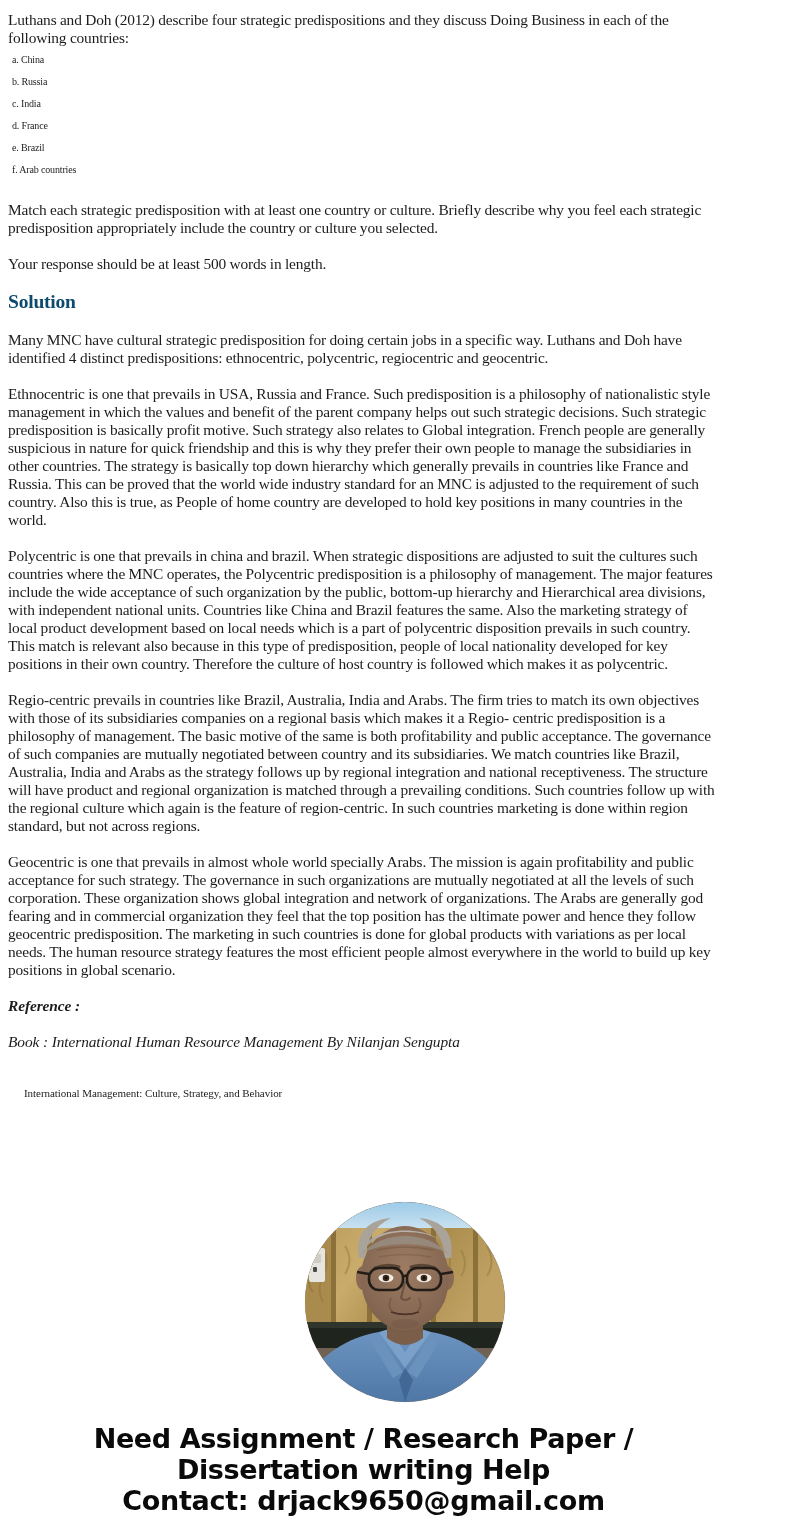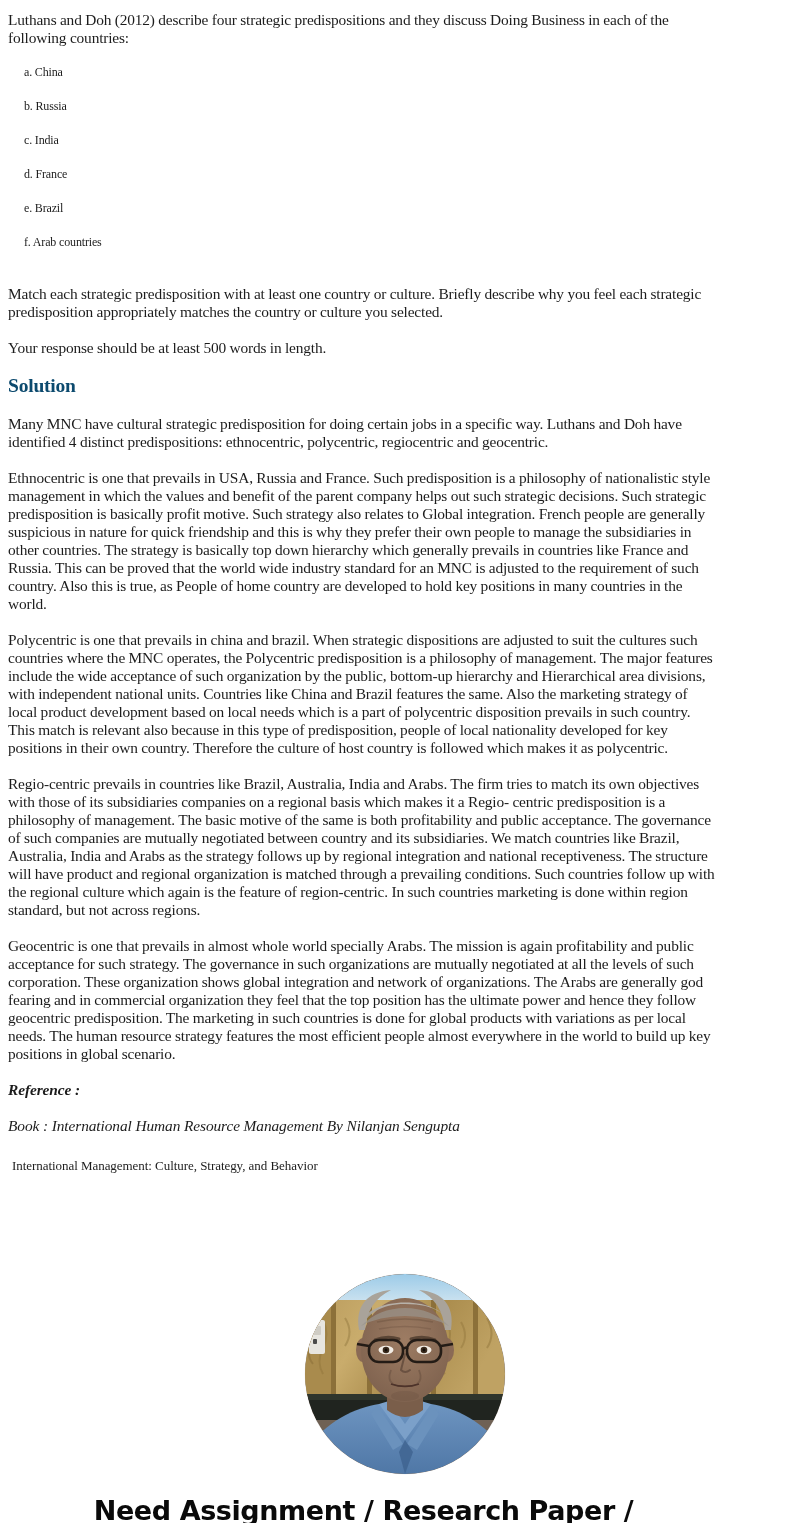--- a/index.html
+++ b/index.html
@@ -35,22 +35,22 @@
     text-align: left;
     font-size: 15.4px;
     line-height: 18px;
     letter-spacing: -0.16px;
     word-spacing: -0.2px;
   }
   .gap {
     height: 18px;
   }
   .list-line {
-    margin: 16px;
-    font-size: 12px;
+    margin: 4px;
+    font-size: 10px;
     line-height: 18px;
     letter-spacing: -0.16px;
   }
   h2.solution {
     font-family: "Liberation Serif", "DejaVu Serif", serif;
     font-size: 19.5px;
     line-height: 22px;
     font-weight: bold;
     margin: 0;
     padding: 0;
@@ -69,23 +69,23 @@
     letter-spacing: -0.1px;
   }
   .ref-book {
     font-style: italic;
     font-size: 15.4px;
     line-height: 18px;
     margin: 0;
     letter-spacing: -0.1px;
   }
   .ref-plain {
-    font-size: 13px;
+    font-size: 11px;
     line-height: 17.5px;
-    margin: 4px;
+    margin: 16px;
     letter-spacing: -0.05px;
   }
   
   .avatar-block {
     width: 794px;
     display: flex;
     justify-content: center;
     margin-top: 99px;
   }
   .avatar {
@@ -136,21 +136,21 @@
       <div class="list-line">a. China</div>
       <div class="list-line">b. Russia</div>
       <div class="list-line">c. India</div>
       <div class="list-line">d. France</div>
       <div class="list-line">e. Brazil</div>
       <div class="list-line">f. Arab countries</div>
     </div>
 
     <div class="gap"></div>
 
-    <p class="para">Match each strategic predisposition with at least one country or culture. Briefly describe why you feel each strategic predisposition appropriately matches the country or culture you selected.</p>
+    <p class="para">Match each strategic predisposition with at least one country or culture. Briefly describe why you feel each strategic predisposition appropriately include the country or culture you selected.</p>
 
     <div class="gap"></div>
 
     <p class="para">Your response should be at least 500 words in length.</p>
 
     <div class="gap"></div>
 
     <h2 class="solution">Solution</h2>
 
     <div class="gap"></div>

